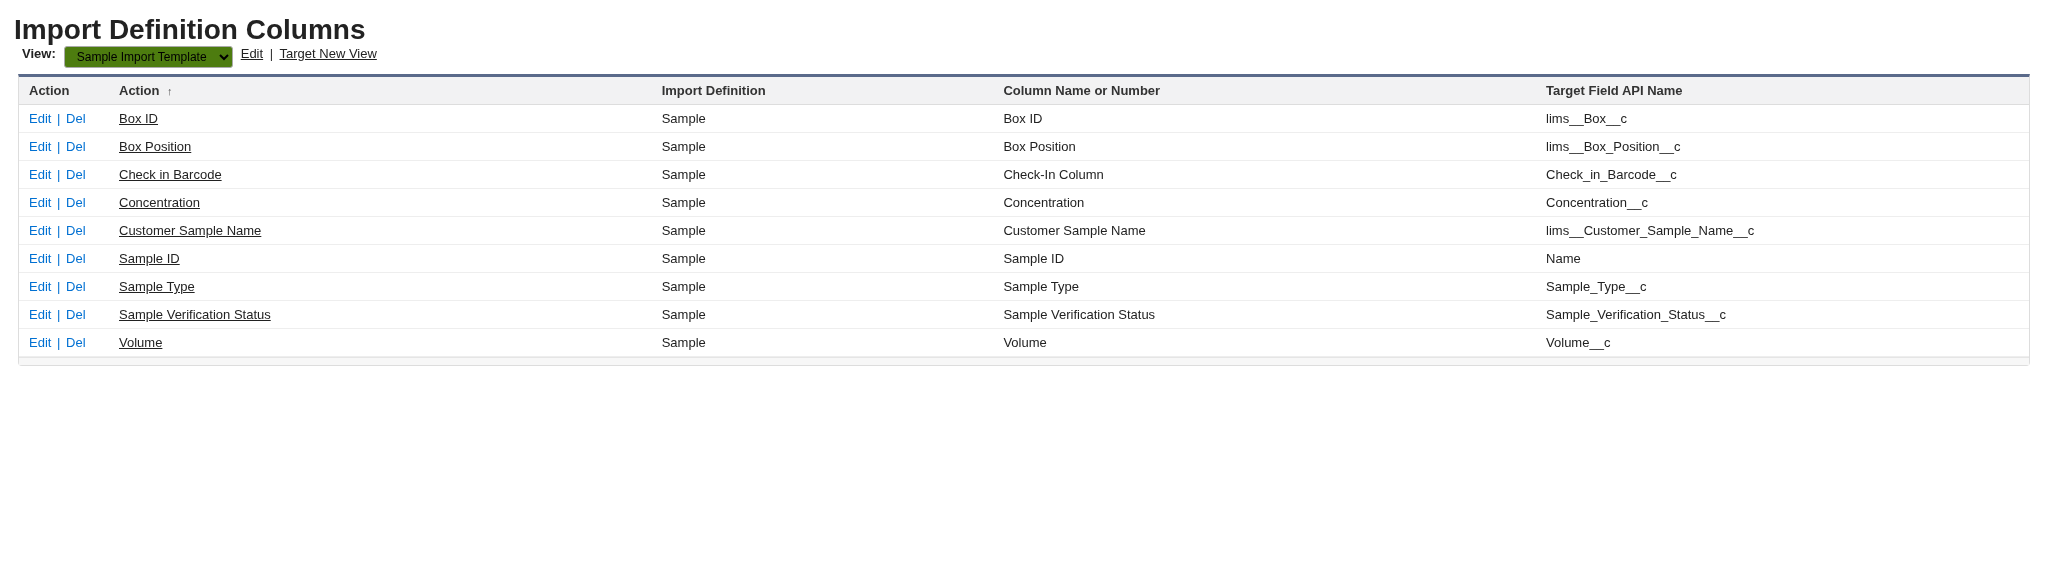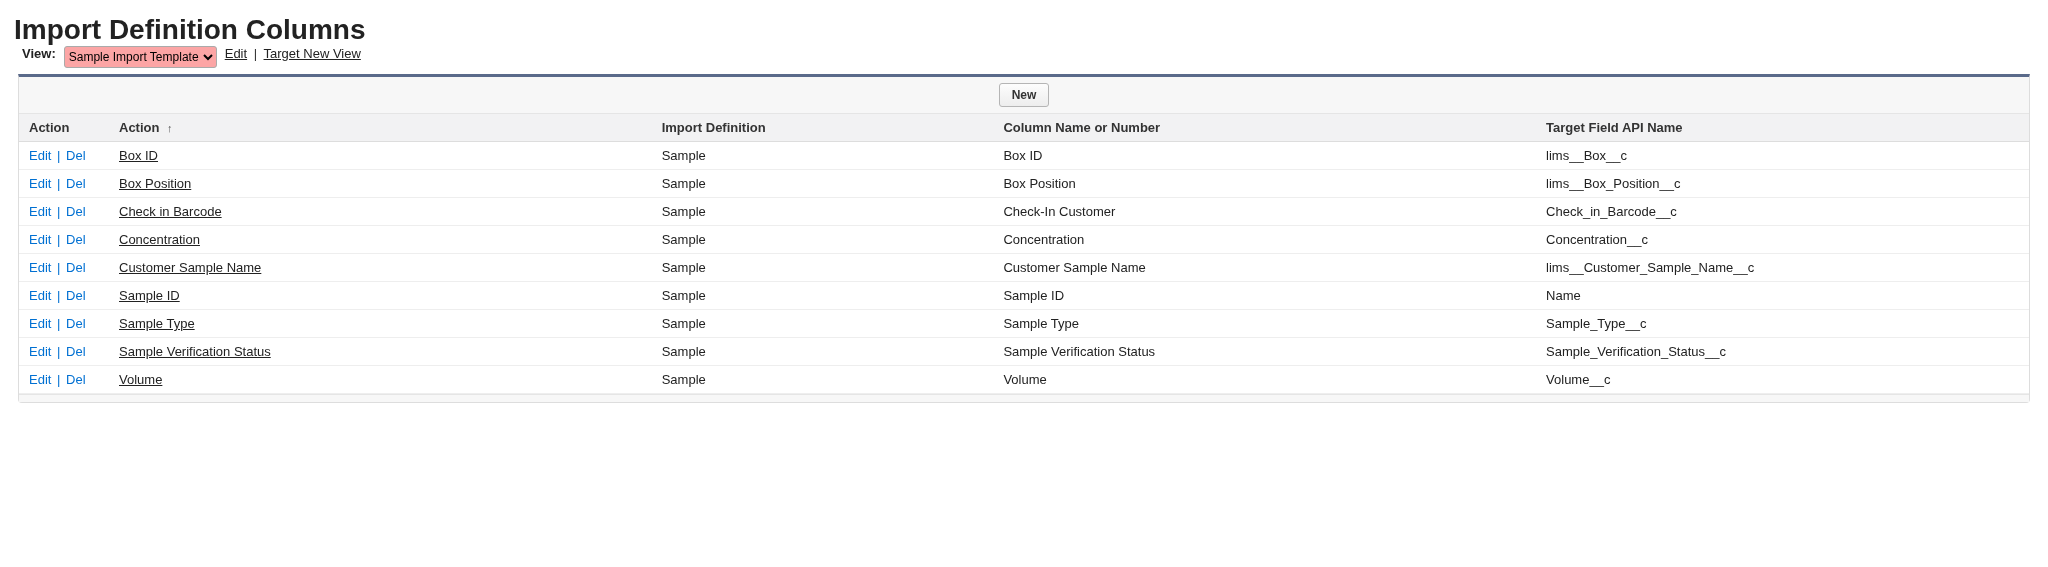--- a/index.html
+++ b/index.html
@@ -26,24 +26,24 @@
       gap: 8px;
       margin-left: 8px;
       margin-bottom: 6px;
     }
     .view-label {
       font-weight: bold;
       font-size: 13px;
     }
     .view-select {
       font-size: 12px;
-      padding: 2px 0;
+      padding: 2px 8px;
       border: 1px solid #aaa;
       border-radius: 3px;
-      background: #fca5a5;
+      background: #4d7c0f;
     }
     .view-links {
       font-size: 13px;
     }
     .view-links a {
       color: #222;
       text-decoration: underline;
     }
     .sep {
       color: #333;
@@ -136,23 +136,20 @@
     <option>Sample Import Template</option>
   </select>
   <span class="view-links">
     <a href="#">Edit</a>
     <span class="sep">|</span>
     <a href="#">Target New View</a>
   </span>
 </div>
 
 <div class="list-container">
-  <div class="button-bar">
-    <button class="btn-new">New</button>
-  </div>
 
   <table class="data-table">
     <thead>
       <tr>
         <th class="col-action">Action</th>
         <th class="col-label">
           <span>Action</span>
           <span class="sort-arrow">↑</span>
         </th>
         <th class="col-importdef">Import Definition</th>
@@ -172,21 +169,21 @@
           <td class="action-links"><a href="#">Edit</a><span class="action-sep"> | </span><a href="#">Del</a></td>
           <td><a class="label-link" href="#">Box Position</a></td>
           <td>Sample</td>
           <td>Box Position</td>
           <td>lims__Box_Position__c</td>
         </tr>
         <tr>
           <td class="action-links"><a href="#">Edit</a><span class="action-sep"> | </span><a href="#">Del</a></td>
           <td><a class="label-link" href="#">Check in Barcode</a></td>
           <td>Sample</td>
-          <td>Check-In Customer</td>
+          <td>Check-In Column</td>
           <td>Check_in_Barcode__c</td>
         </tr>
         <tr>
           <td class="action-links"><a href="#">Edit</a><span class="action-sep"> | </span><a href="#">Del</a></td>
           <td><a class="label-link" href="#">Concentration</a></td>
           <td>Sample</td>
           <td>Concentration</td>
           <td>Concentration__c</td>
         </tr>
         <tr>

